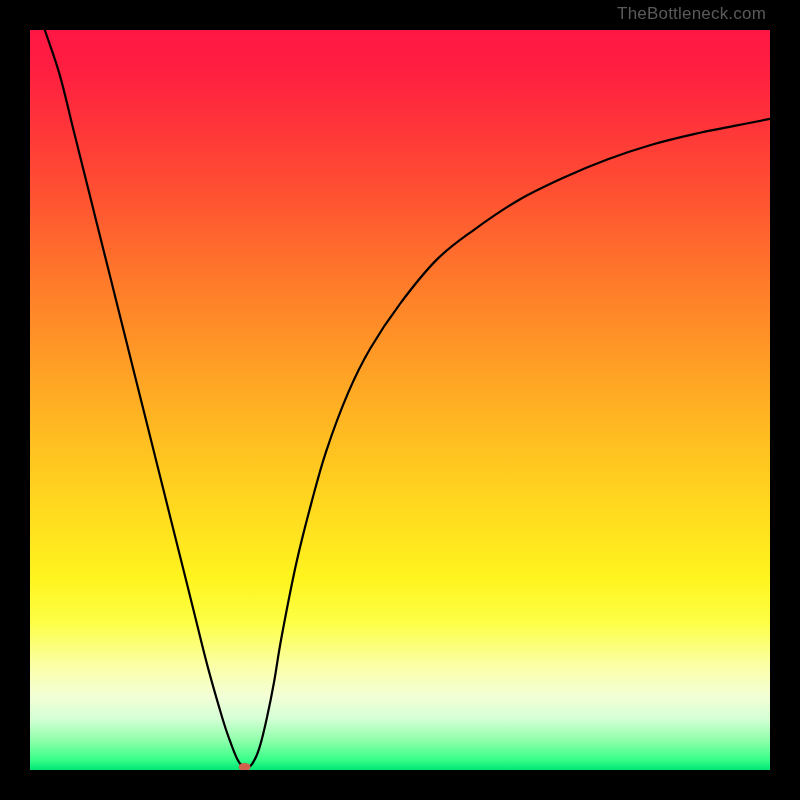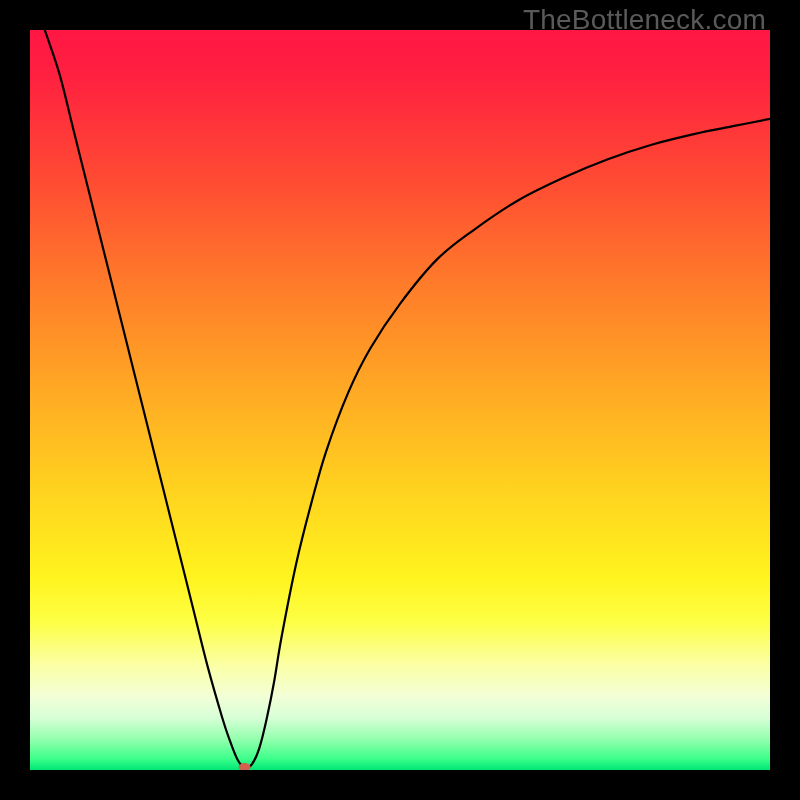--- a/index.html
+++ b/index.html
@@ -32,21 +32,21 @@
     left: 0;
     top: 0;
     width: 100%;
     height: 100%;
   }
   .watermark {
     position: absolute;
     top: 4px;
     right: 34px;
     color: #5a5a5a;
-    font-size: 28px;
+    font-size: 17px;
     font-weight: 500;
     letter-spacing: 0.2px;
   }
   svg.curve {
     position: absolute;
     left: 0;
     top: 0;
     width: 100%;
     height: 100%;
   }

